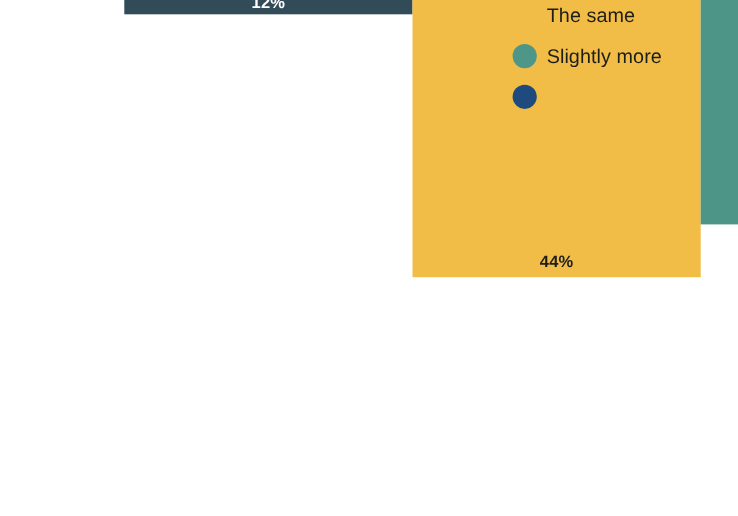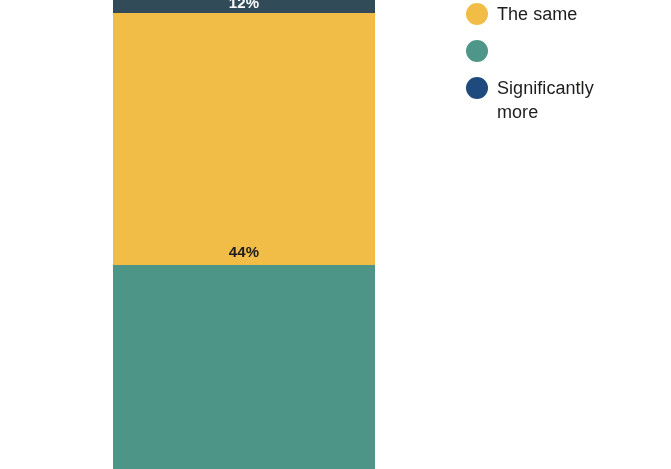--- a/index.html
+++ b/index.html
@@ -27,21 +27,21 @@
   }
 
   
   .bar-column {
     position: absolute;
     left: 113px;
     top: 0px;
     width: 262px;
     height: 469px;
     display: flex;
-    flex-direction: column;
+    flex-direction: row;
   }
 
   .bar-segment {
     position: relative;
     width: 100%;
     box-sizing: border-box;
     flex: 0 0 auto;
   }
 
   .seg-significantly {
@@ -141,22 +141,22 @@
 
   <div class="legend">
 
     <div class="legend-item legend-item-0">
       <span class="legend-swatch" style="background:#F2BD47"></span>
       <span class="legend-label">The same</span>
     </div>
 
     <div class="legend-item legend-item-1">
       <span class="legend-swatch" style="background:#4E9788"></span>
+      <span class="legend-label">Slightly more</span>
     </div>
 
     <div class="legend-item legend-item-2">
       <span class="legend-swatch" style="background:#1E4A7E"></span>
-      <span class="legend-label">Significantly more</span>
     </div>
 
   </div>
 
 </div>
 
 </body></html>

